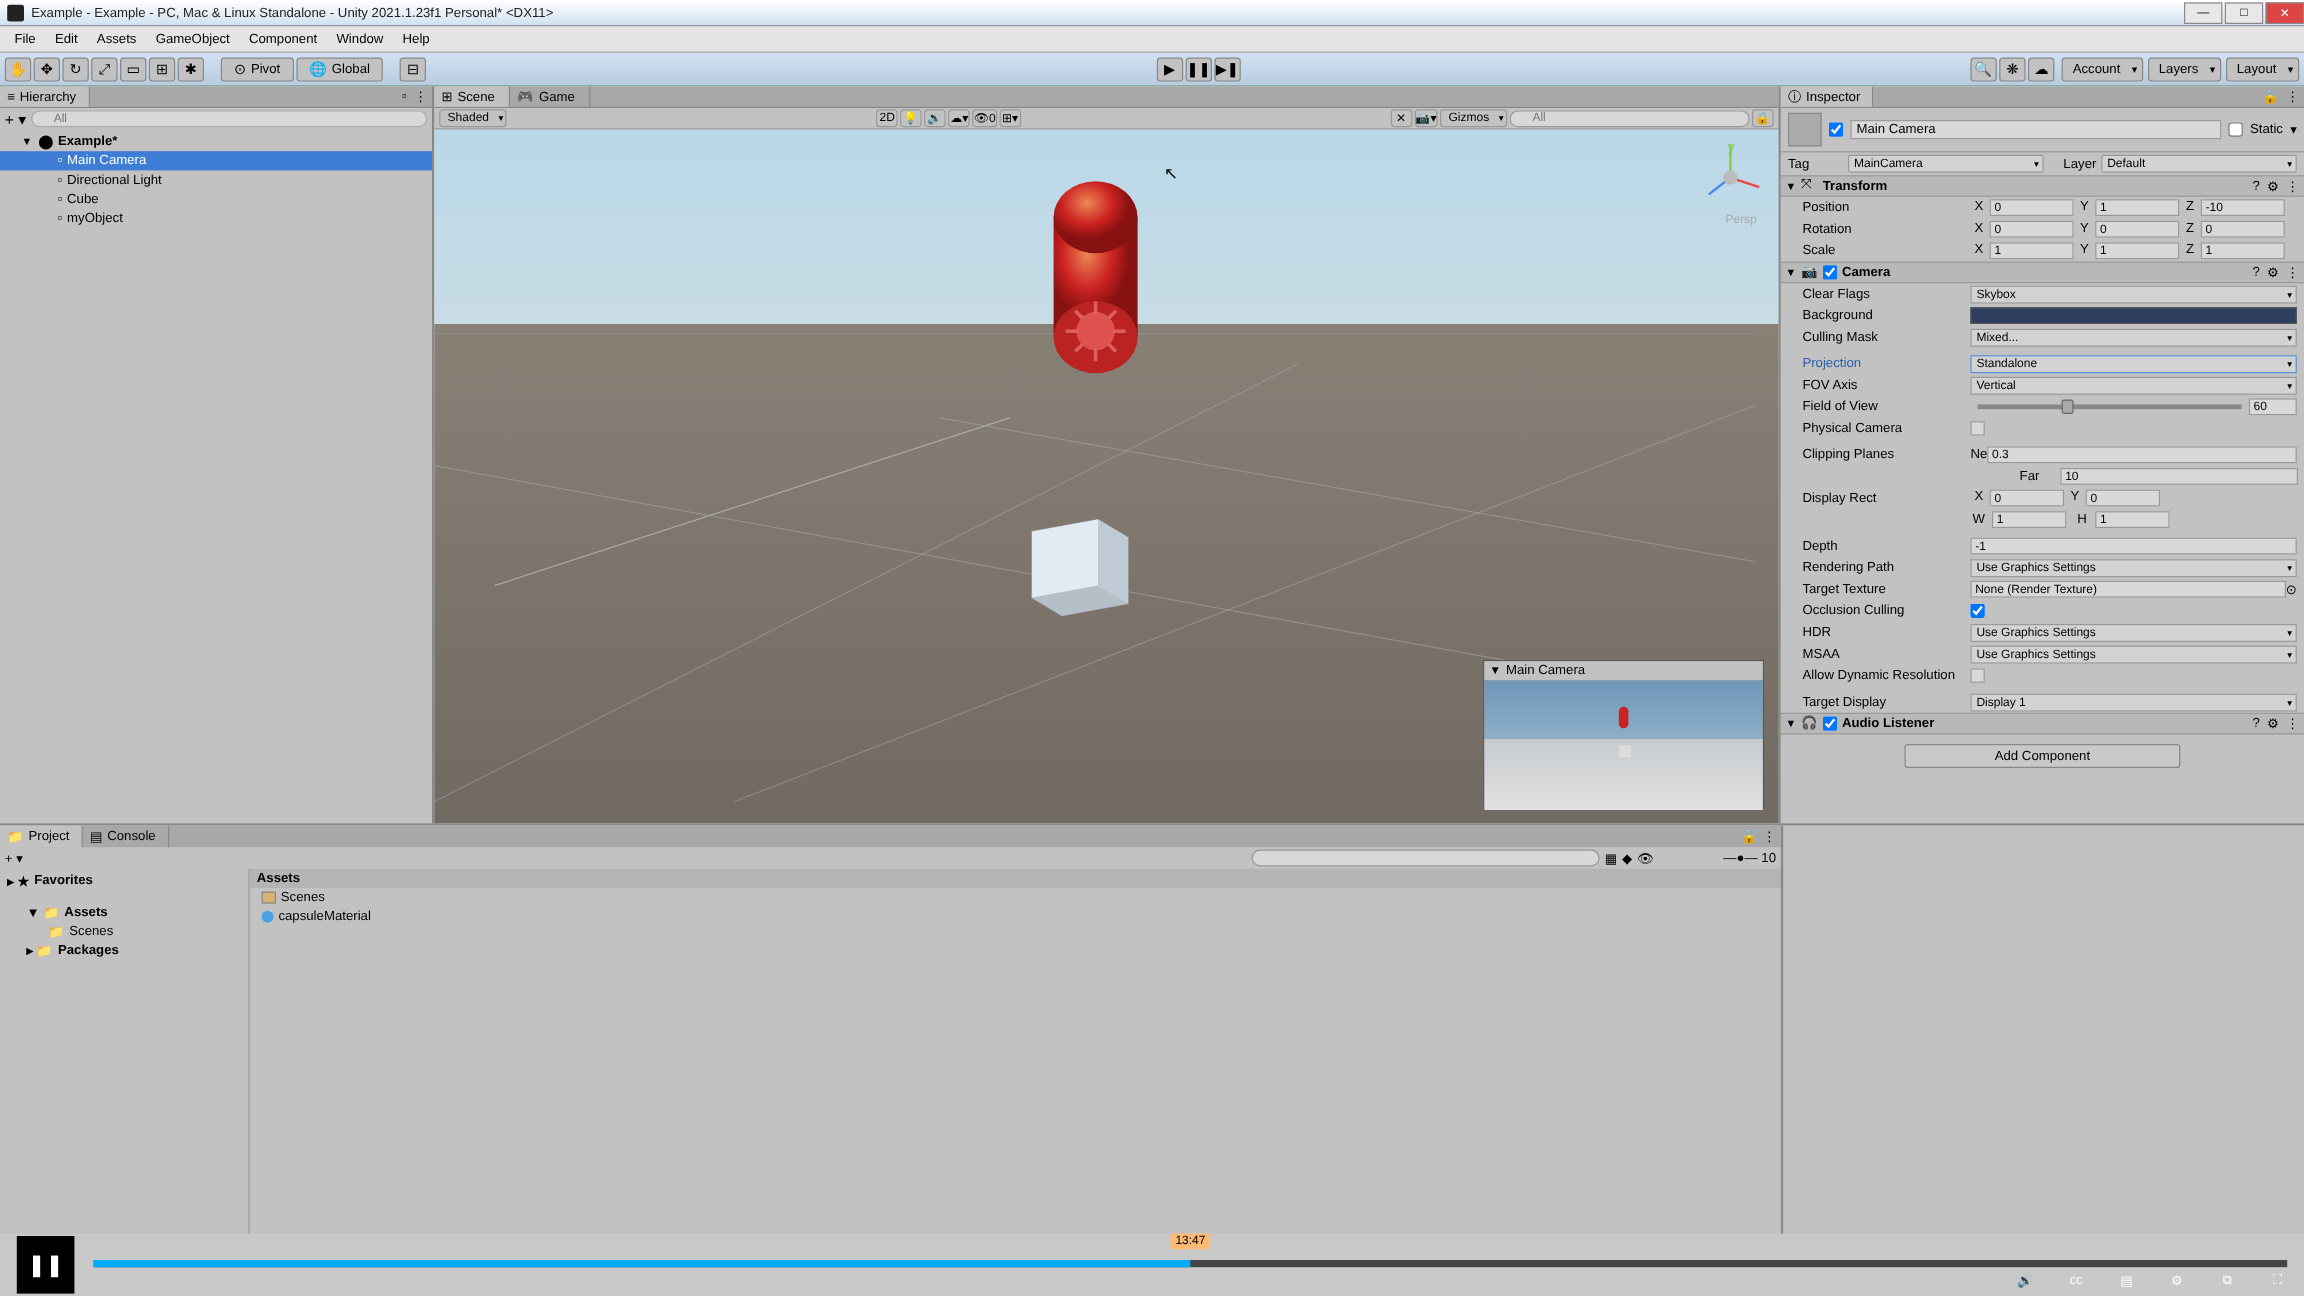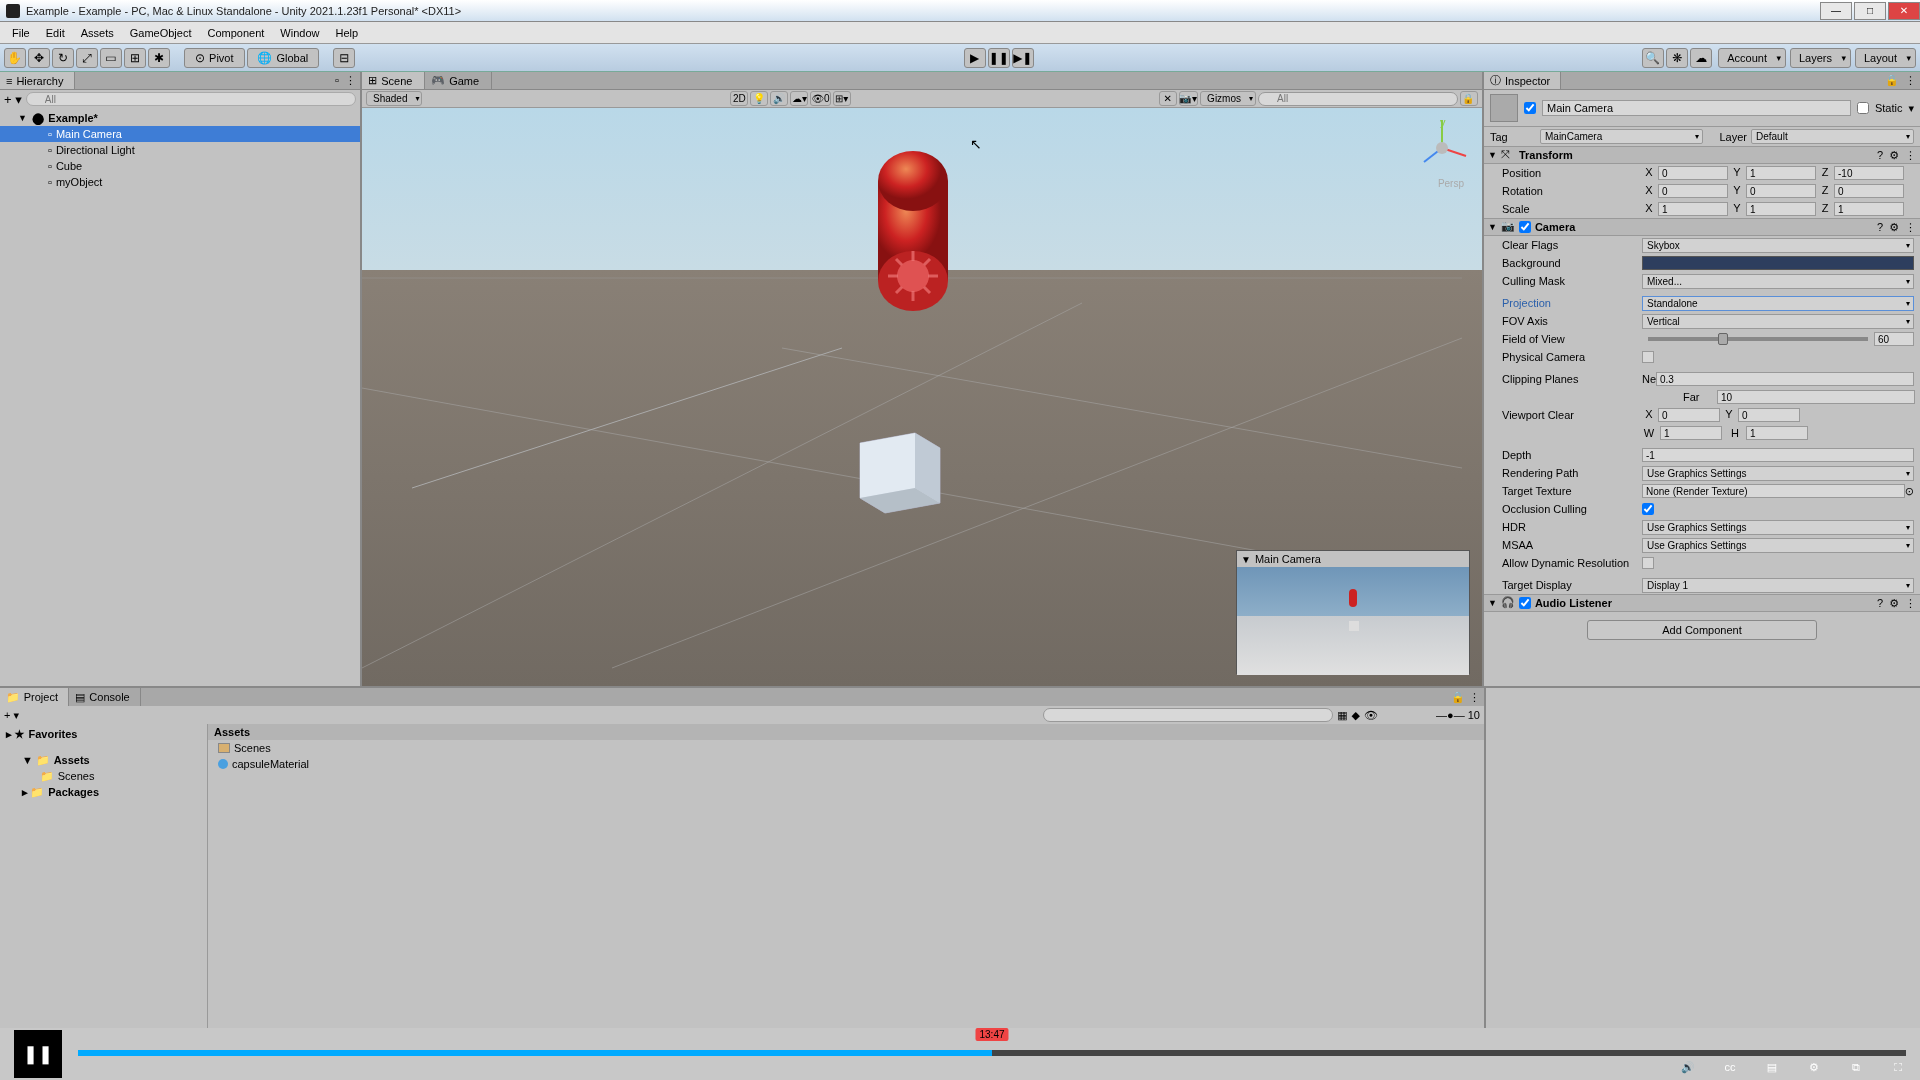--- a/index.html
+++ b/index.html
@@ -113,21 +113,21 @@
 .proj-content .hdr { height: 16px; background: #b4b4b4; padding-left: 6px; display: flex; align-items: center; font-weight: bold; }
 .proj-content .item { height: 16px; padding-left: 10px; display: flex; align-items: center; gap: 4px; }
 .proj-content .fico { width: 12px; height: 10px; background: #d8b070; border: 1px solid #888; }
 .proj-content .mico { width: 10px; height: 10px; background: #4aa0e0; border-radius: 50%; }
 
 
 .video-controls { position: absolute; bottom: 0; left: 0; right: 0; height: 72px; background: rgba(0,0,0,0.0); }
 .play-big { position: absolute; top: 22px; left: 14px; width: 48px; height: 48px; background: #000; color: #fff; display: flex; align-items: center; justify-content: center; font-size: 18px; }
 .progress { position: absolute; top: 42px; left: 78px; right: 14px; height: 6px; background: #444; }
 .progress .fill { height: 100%; background: #00aaff; }
-.progress .tip { position: absolute; top: -22px; transform: translateX(-50%); background: #ef4444; padding: 1px 4px; font-size: 10px; border-radius: 2px; }
+.progress .tip { position: absolute; top: -22px; transform: translateX(-50%); background: #fdba74; padding: 1px 4px; font-size: 10px; border-radius: 2px; }
 .vid-right { position: absolute; bottom: 6px; right: 10px; display: flex; gap: 18px; color: #fff; font-size: 20px; }
 .vid-right span { width: 24px; text-align: center; }
 
 input[type=checkbox] { width: 12px; height: 12px; }
 </style>
 </head>
 <body>
 
 <div class="titlebar">
   <div class="icon"></div>
@@ -402,21 +402,21 @@
     <div class="prop-row">
         <span class="plbl">Clipping Planes</span>
       <span style="width:14px;">Near</span>
       <div class="val">0.3</div>
       </div>
     <div class="prop-sub">
         <span class="sl">Far</span>
         <input value="10" style="">
       </div>
     <div class="prop-row">
-        <span class="plbl">Viewport Clear</span>
+        <span class="plbl">Display Rect</span>
       <div class="xyz">
           <span class="axis">X</span>
           <input style="width: 62px;" value="0">
           <span class="axis">Y</span>
           <input style="width: 62px;" value="0">
         </div>
       </div>
     <div class="prop-sub" style="padding-left:158px;">
         <span class="axis" style="width:14px;text-align:center;">W</span>
         <input style="width: 62px;" value="1">

